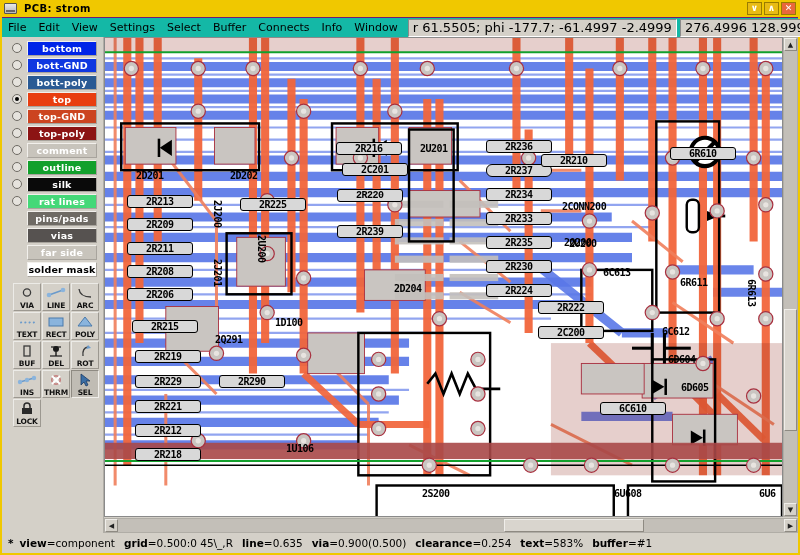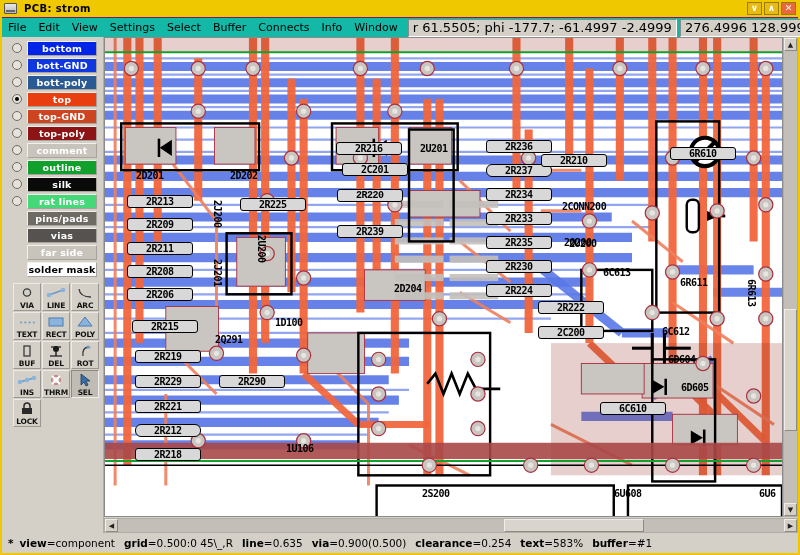--- a/index.html
+++ b/index.html
@@ -720,21 +720,21 @@
               <div class="lbl boxed" style="left: 135px; top: 160px;">2R225</div>
               <div class="lbl boxed" style="left: 22px; top: 180px;">2R209</div>
               <div class="lbl boxed" style="left: 22px; top: 204px;">2R211</div>
               <div class="lbl boxed" style="left: 22px; top: 227px;">2R208</div>
               <div class="lbl boxed" style="left: 22px; top: 250px;">2R206</div>
               <div class="lbl boxed" style="left: 27px; top: 282px;">2R215</div>
               <div class="lbl boxed" style="left: 30px; top: 312px;">2R219</div>
               <div class="lbl boxed" style="left: 30px; top: 337px;">2R229</div>
               <div class="lbl boxed" style="left: 114px; top: 337px;">2R290</div>
               <div class="lbl boxed" style="left: 30px; top: 362px;">2R221</div>
-              <div class="lbl boxed" style="left: 30px; top: 386px; border-radius: 6px;">2R212</div>
+              <div class="lbl boxed" style="left: 30px; top: 386px;">2R212</div>
               <div class="lbl boxed" style="left: 30px; top: 410px;">2R218</div>
               <div class="lbl" style="left: 110px; top: 296px;">2Q291</div>
               <div class="lbl" style="left: 170px; top: 279px;">1D100</div>
               <div class="lbl" style="left: 181px; top: 405px;">1U106</div>
               <div class="lbl" style="left: 315px; top: 105px;">2U201</div>
               <div class="lbl" style="left: 289px; top: 245px;">2D204</div>
               <div class="lbl boxed" style="left: 381px; top: 102px;">2R236</div>
               <div class="lbl boxed" style="left: 381px; top: 126px; border-radius: 6px;">2R237</div>
               <div class="lbl boxed" style="left: 381px; top: 150px;">2R234</div>
               <div class="lbl boxed" style="left: 381px; top: 174px;">2R233</div>

